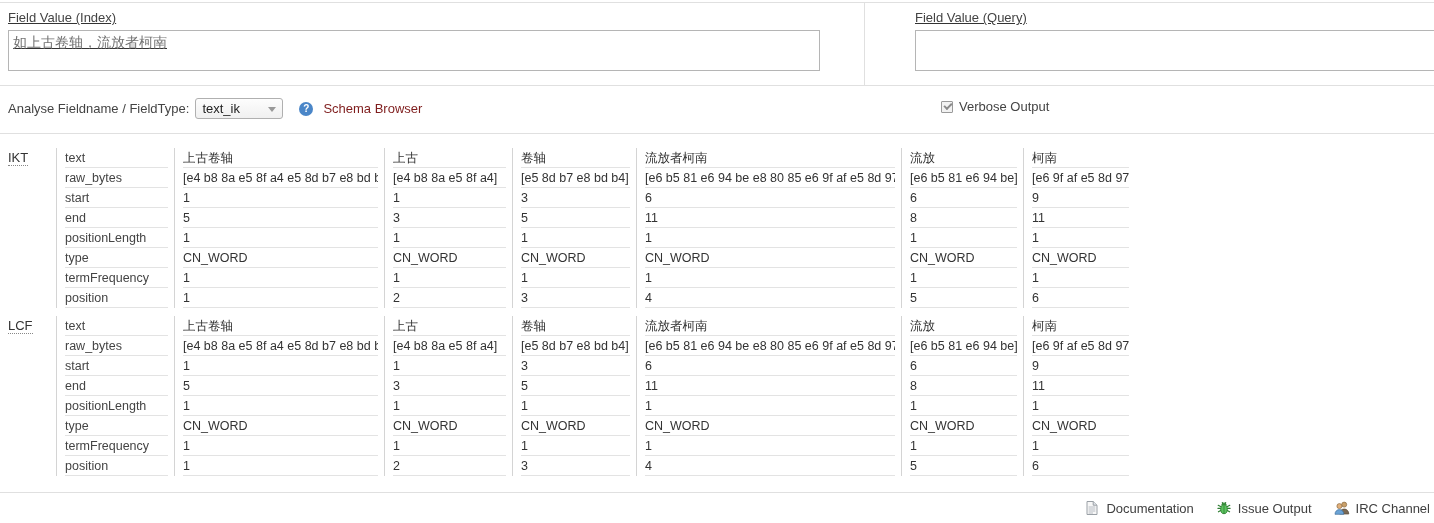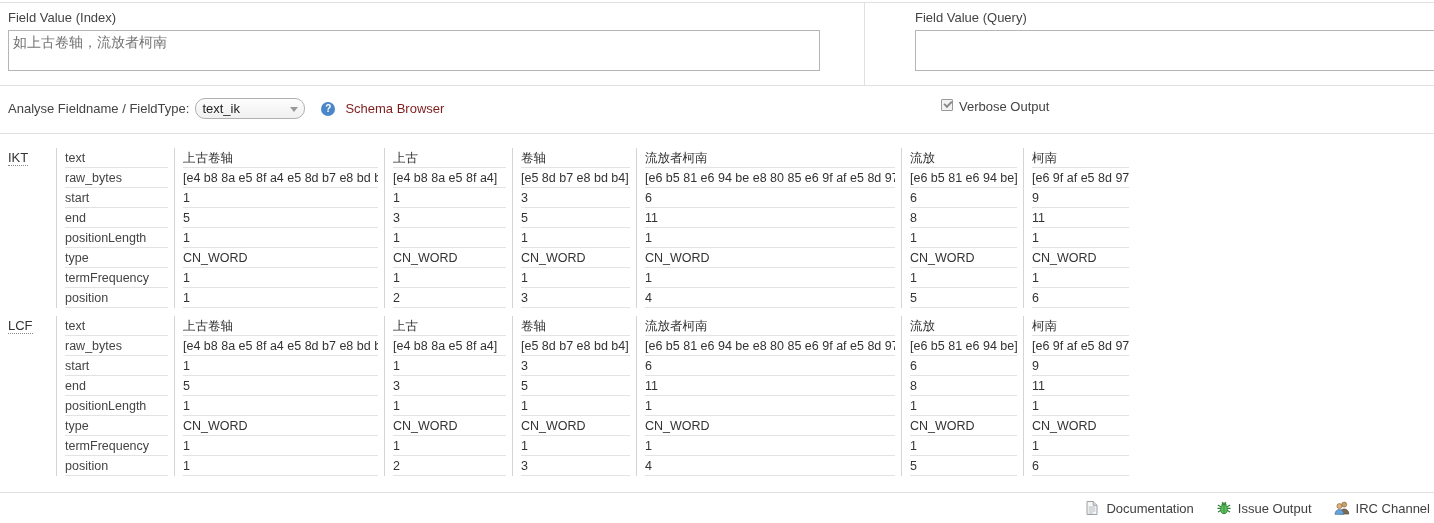--- a/index.html
+++ b/index.html
@@ -30,22 +30,22 @@
   .rule-footer {
     position: absolute; left: 0; top: 492px; width: 1434px; height: 1px;
     background: #e0e0e0;
   }
   .vdiv {
     position: absolute; left: 864px; top: 3px; width: 1px; height: 82px;
     background: #e0e0e0;
   }
 
   
-  .panel-index { position: absolute; left: 8px; top: 10px; width: 812px; }
-  .panel-query { position: absolute; left: 915px; top: 10px; width: 492px; }
+  .panel-index { position: absolute; left: 8px; top: 10px; width: 812px; text-decoration: underline; }
+  .panel-query { position: absolute; left: 915px; top: 10px; width: 492px; text-decoration: underline; }
 
   .fv-label {
     font-size: 13px; color: #444444; line-height: 16px;
     margin-bottom: 4px; display: block;
   }
   .fv-textarea {
     display: block; width: 100%; height: 41px;
     border: 1px solid #b5b5b5; background: #ffffff;
     font-family: "Liberation Sans", "DejaVu Sans", sans-serif;
     font-size: 14px; color: #737373;
@@ -55,22 +55,22 @@
   .panel-query .fv-textarea { border-right: none; width: 519px; }
 
   
   .analyse-row {
     position: absolute; left: 8px; top: 98px;
     display: flex; align-items: center; gap: 6px;
   }
   .analyse-label { font-size: 13px; color: #444444; }
   .select-box {
     position: relative;
-    width: 110px; height: 21px;
-    border: 1px solid #b0b0b0; border-radius: 10px;
+    width: 88px; height: 21px;
+    border: 1px solid #b0b0b0; border-radius: 3px;
     background: linear-gradient(to bottom, #fdfdfd 0%, #f0f0f0 100%);
     display: flex; align-items: center;
     padding: 0 18px 0 6px;
     font-size: 13px; color: #222222;
     cursor: pointer;
   }
   .select-arrow {
     position: absolute; right: 6px; top: 50%;
     margin-top: -2px;
     width: 0; height: 0;
@@ -84,21 +84,21 @@
     font-size: 10px; font-weight: bold;
     display: inline-flex; align-items: center; justify-content: center;
     margin-left: 10px; margin-right: 4px;
     line-height: 1;
   }
   .schema-link { font-size: 13px; color: #7f1d1d; cursor: pointer; }
 
   
   .verbose-row {
     position: absolute; left: 918px; top: 99px;
-    display: flex; align-items: flex-start; gap: 6px; padding-left: 23px;
+    display: flex; align-items: center; gap: 6px; padding-left: 23px;
   }
   .checkbox {
     width: 12px; height: 12px;
     border: 1px solid #9a9a9a; background: #f2f2f2;
     position: relative; border-radius: 1px;
   }
   .checkbox::after {
     content: "";
     position: absolute; left: 2px; top: 1px;
     width: 6px; height: 3px;

